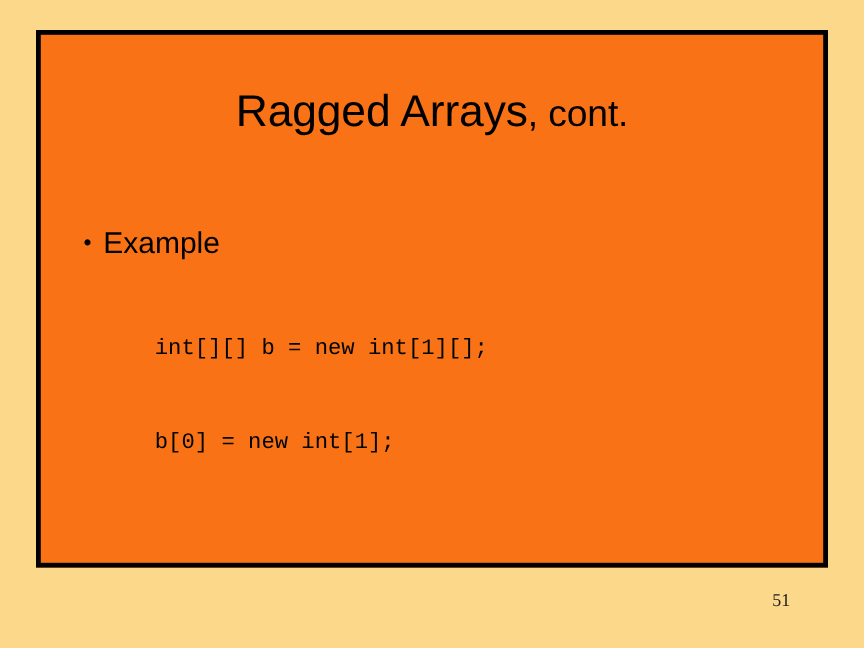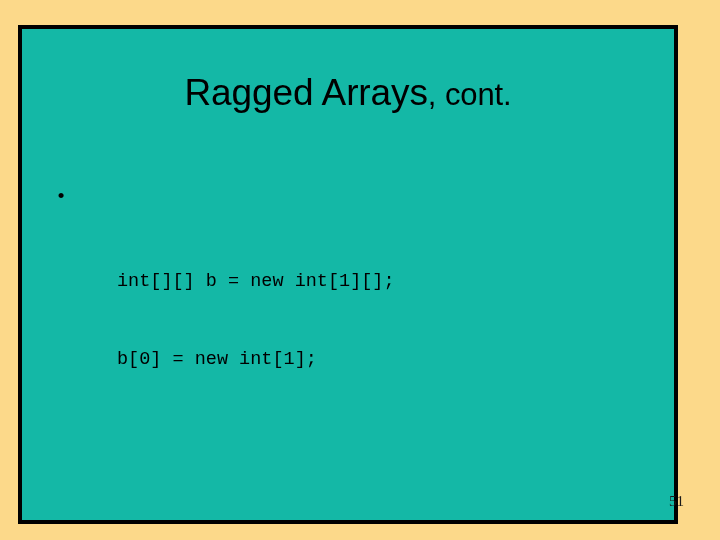--- a/index.html
+++ b/index.html
@@ -17,26 +17,26 @@
   #slide-root {
     position: absolute;
     left: 0;
     top: 0;
     width: 720px;
     height: 540px;
     background: #FCD98A;
   }
   #slide-frame {
     position: absolute;
-    left: 18px;
+    left: 30px;
     top: 25px;
     width: 660px;
-    height: 499px;
+    height: 448px;
     box-sizing: border-box;
-    background: #14b8a6;
+    background: #f97316;
     border: 4px solid #000000;
   }
   #slide-title {
     position: absolute;
     left: 0;
     top: 44px;
     width: 100%;
     text-align: center;
     font-family: "Liberation Sans", sans-serif;
     font-size: 37px;
@@ -85,39 +85,40 @@
     white-space: pre;
   }
   .code-line {
     white-space: pre;
   }
   #page-number {
     position: absolute;
     left: 618px;
     top: 493px;
     width: 66px;
-    text-align: right;
+    text-align: center;
     font-family: "Liberation Serif", serif;
     font-size: 15px;
     color: #1a1a1a;
   }
 </style>
 </head>
 <body>
 
 <div id="slide-root">
 
   <div id="slide-frame">
 
     <div id="slide-title"><span>Ragged Arrays</span><span class="title-tail">, cont.</span></div>
 
     <div id="body-block">
 
       <div class="bullet-row">
         <span class="bullet-mark">•</span>
+        <span class="bullet-label">Example</span>
       </div>
 
       <div id="code-block">
         <div class="code-line">int[][] b = new int[1][];</div>
         <div class="code-line">b[0] = new int[1];</div>
       </div>
 
     </div>
 
   </div>

